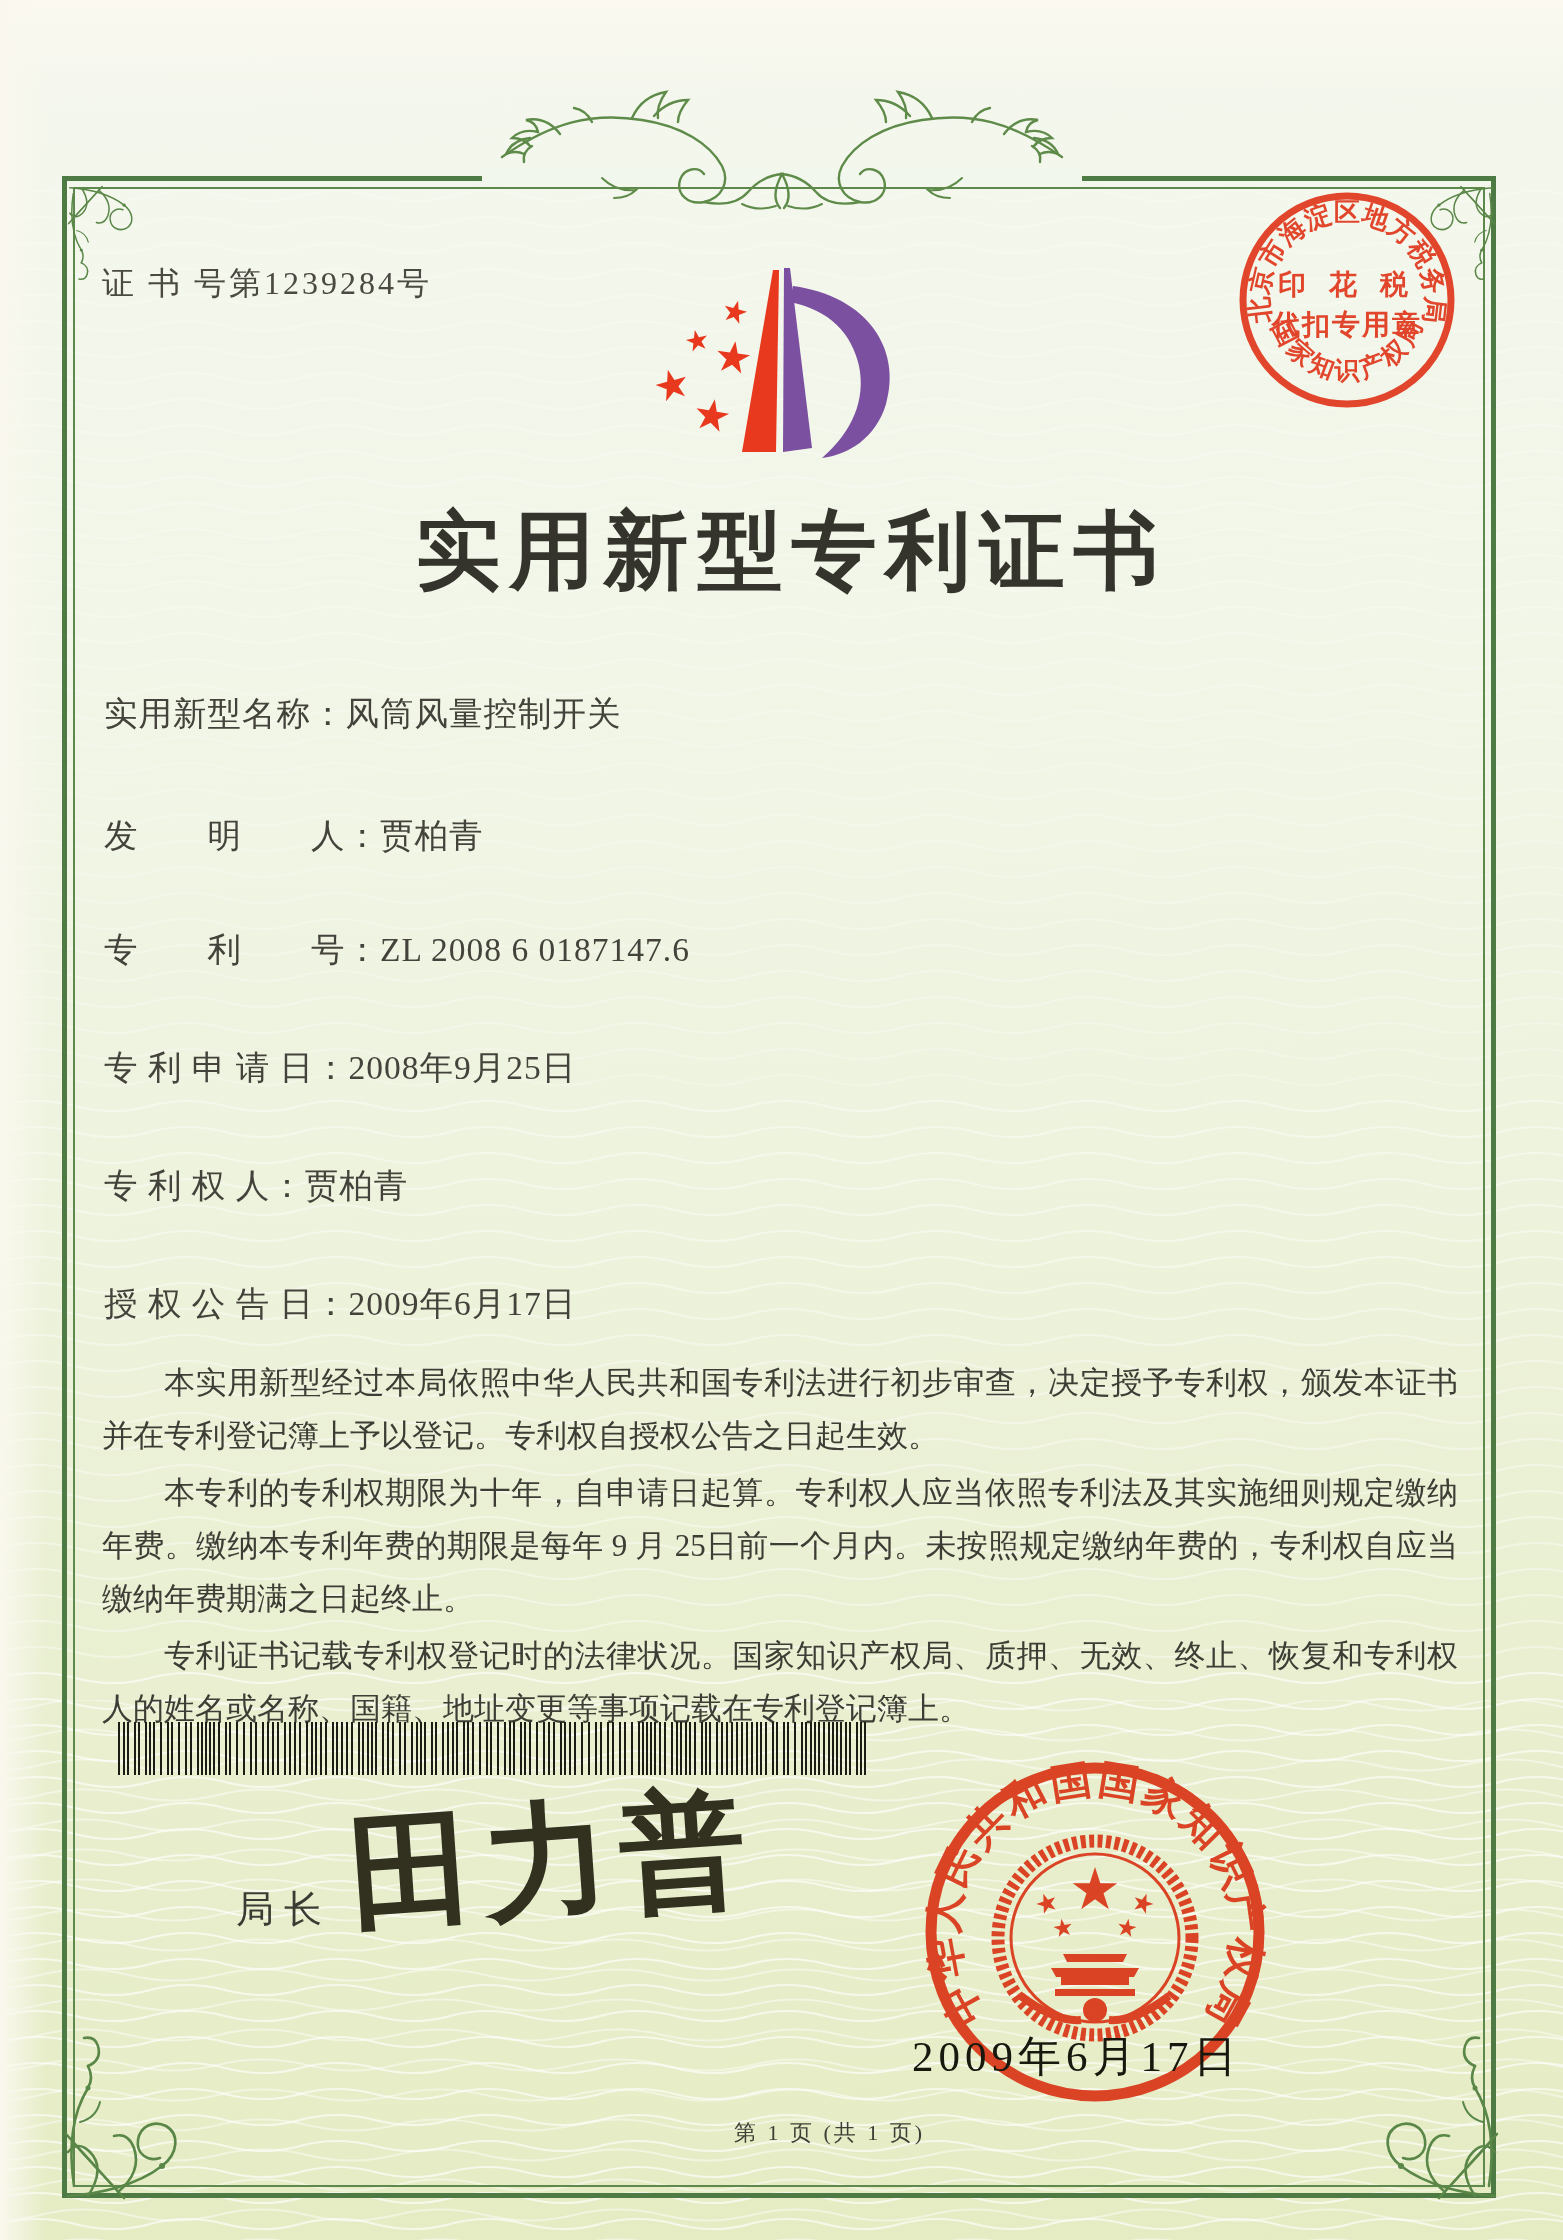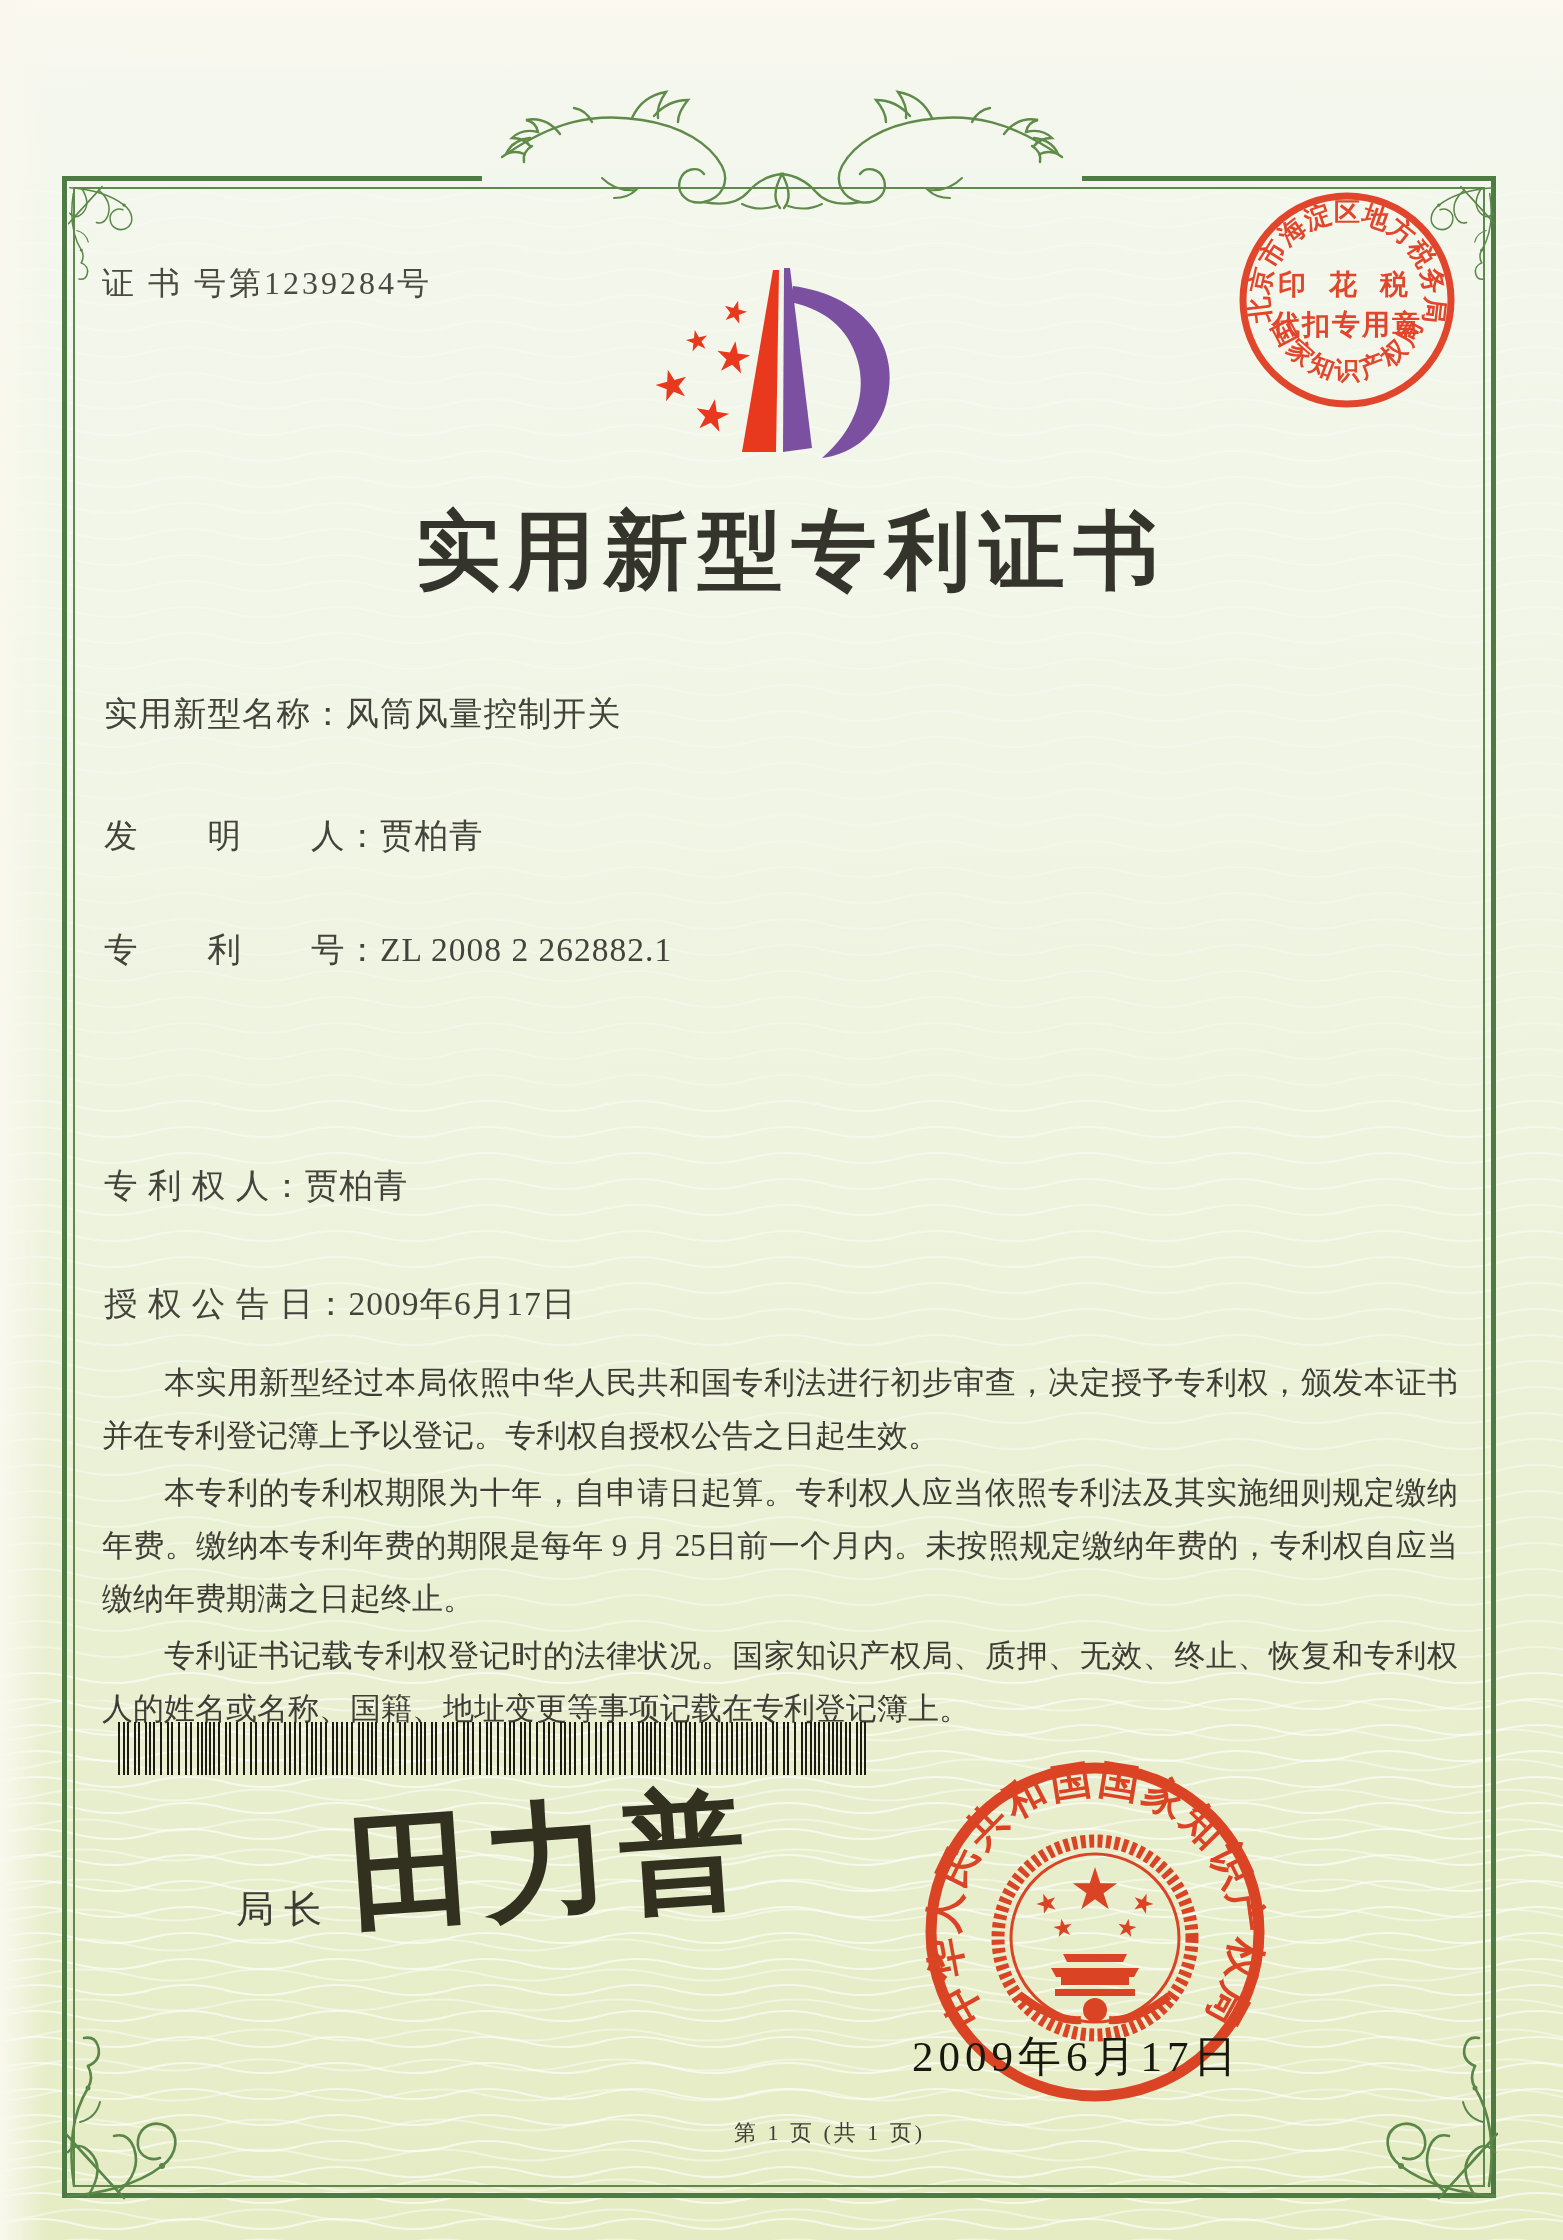--- a/index.html
+++ b/index.html
@@ -156,21 +156,24 @@
 
   <div class="title">实用新型专利证书</div>
 
   <div class="field f1">
     <span>发　　明　　人：</span><span>贾柏青</span>
   </div>
   <div class="field f0">
     <span>实用新型名称：</span><span>风筒风量控制开关</span>
   </div>
   <div class="field f2">
-    <span>专　　利　　号：</span><span>ZL 2008 2 262882.1</span>
+    <span>专　　利　　号：</span><span>ZL 2008 6 0187147.6</span>
+  </div>
+  <div class="field f3">
+    <span>专 利 申 请 日：</span><span>2008年9月25日</span>
   </div>
   <div class="field f4">
     <span>专 利 权 人：</span><span>贾柏青</span>
   </div>
   <div class="field f5">
     <span>授 权 公 告 日：</span><span>2009年6月17日</span>
   </div>
 
   <div class="paras">
     <p>本实用新型经过本局依照中华人民共和国专利法进行初步审查，决定授予专利权，颁发本证书并在专利登记簿上予以登记。专利权自授权公告之日起生效。</p>

